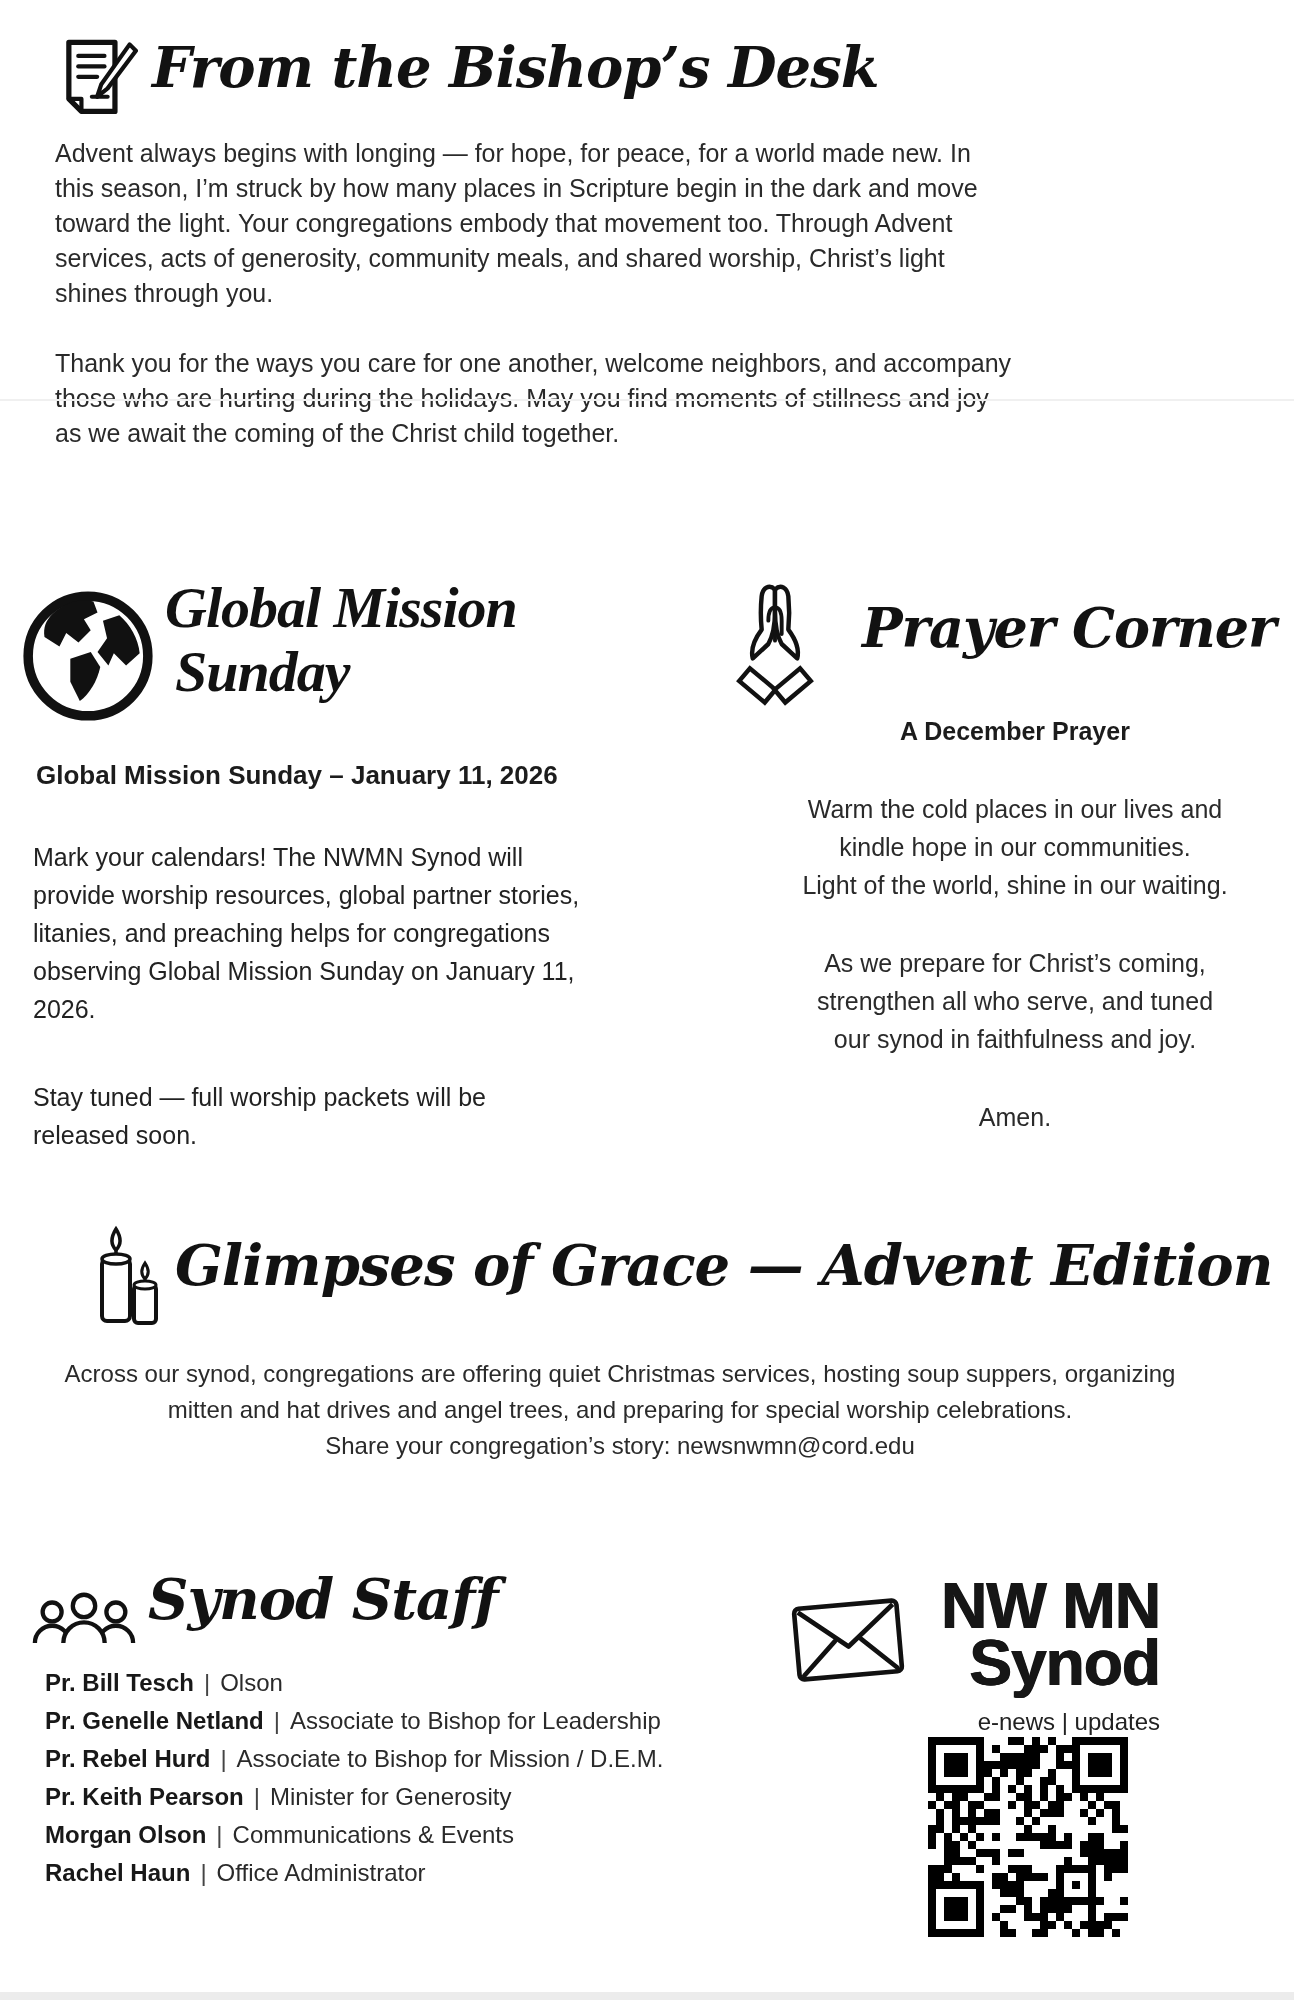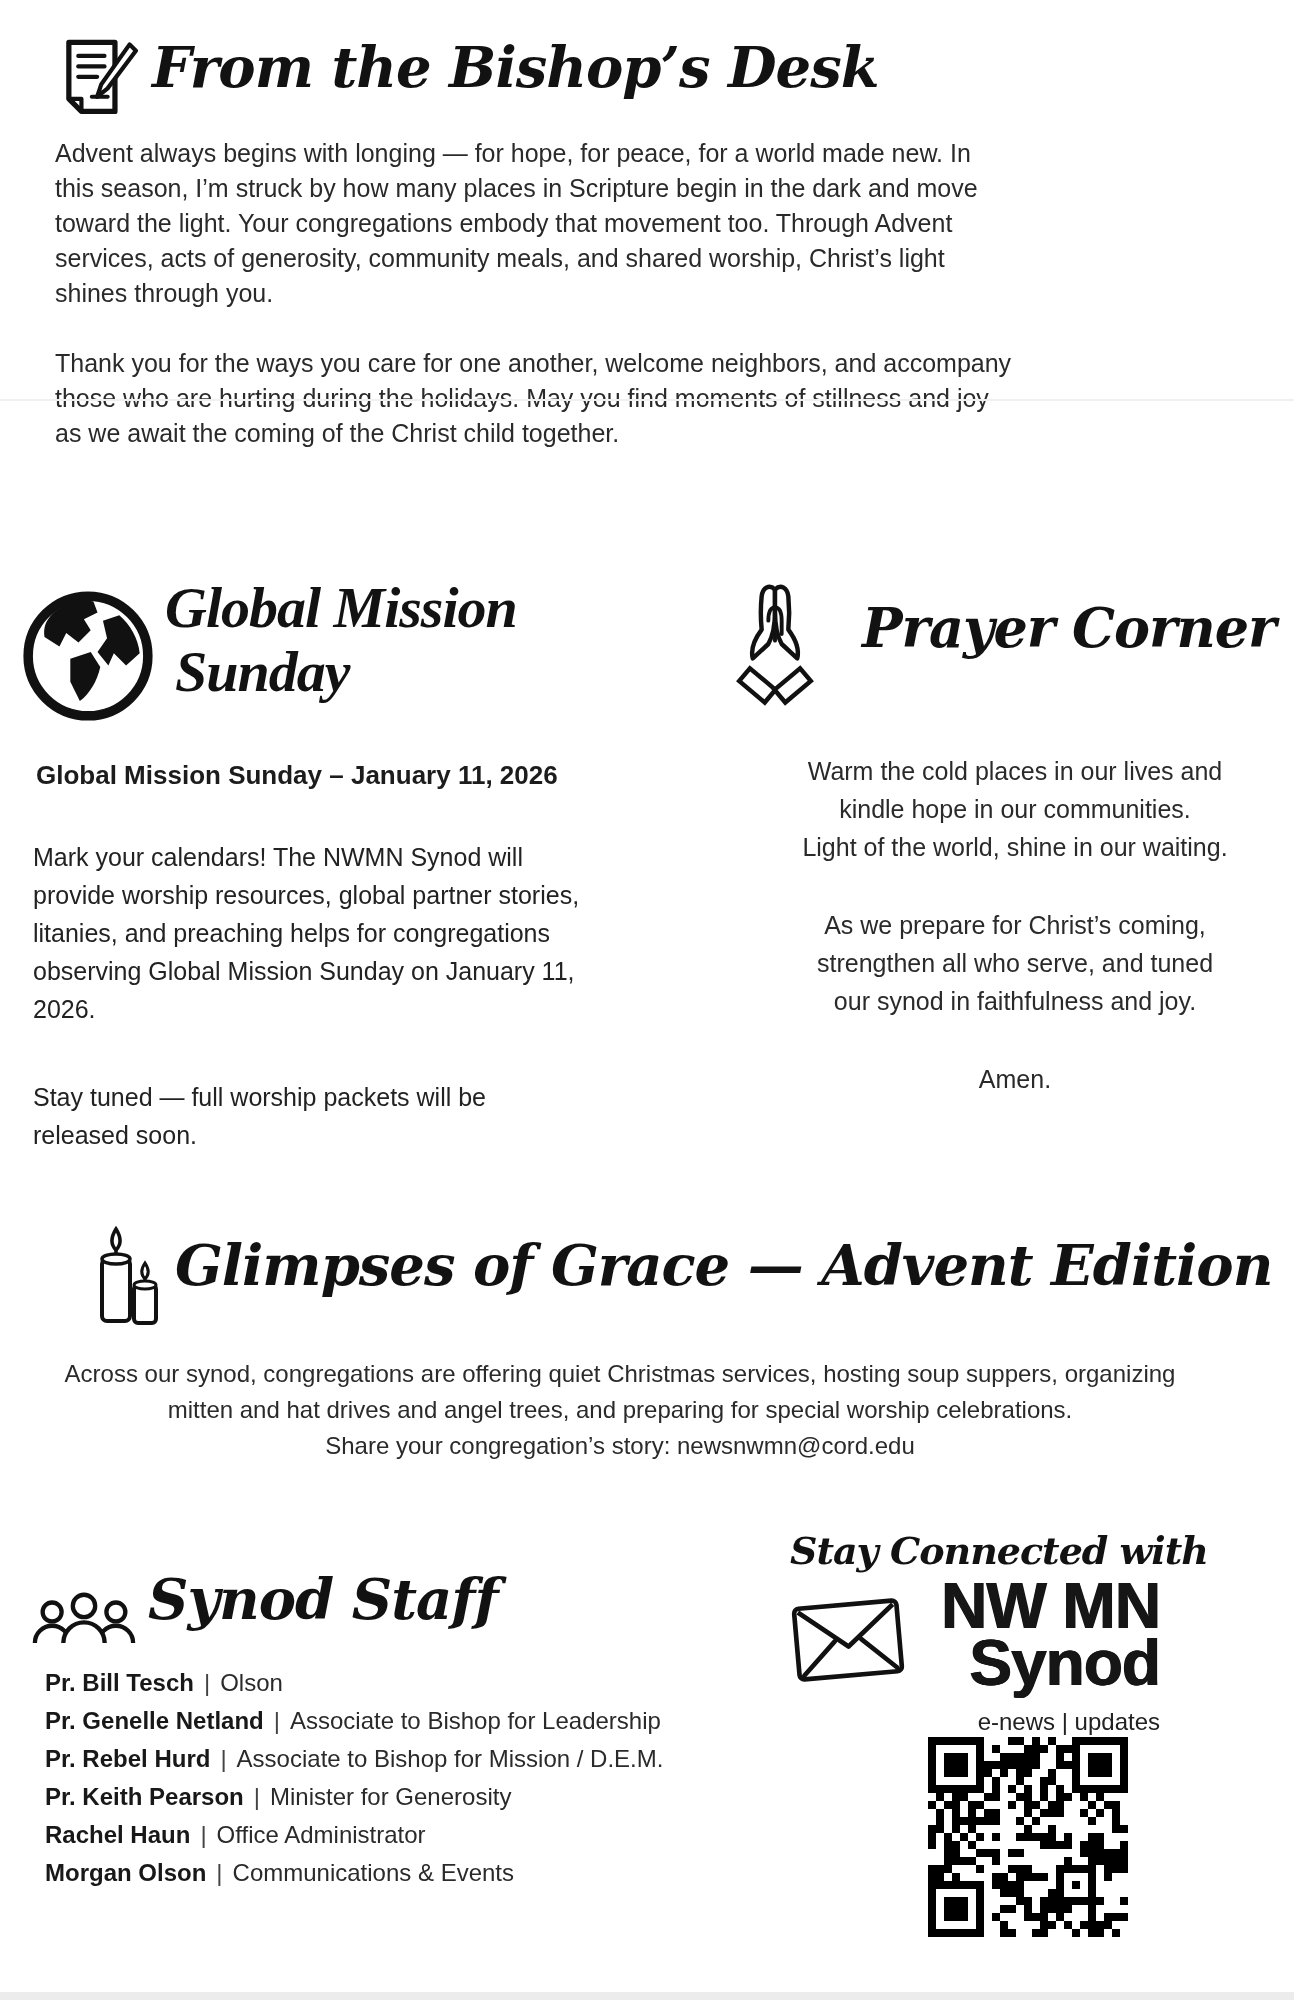--- a/index.html
+++ b/index.html
@@ -112,20 +112,21 @@
       <g transform="rotate(40 28 92)">
           <rect x="14" y="84" width="30" height="15" fill="#fff" stroke="#111" stroke-width="4"></rect>
         </g>
       <g transform="rotate(-40 62 92)">
           <rect x="46" y="84" width="30" height="15" fill="#fff" stroke="#111" stroke-width="4"></rect>
         </g>
     </svg>
   </span>
   <h2 class="abs script prayer-title">Prayer Corner</h2>
   <div class="abs prayer-body">
+    <div class="prayer-heading">A December Prayer</div>
     <div class="stanza">
       <div>Warm the cold places in our lives and</div>
       <div>kindle hope in our communities.</div>
     </div>
     <div class="stanza first">
       <div>Light of the world, shine in our waiting.</div>
     </div>
     <div class="stanza">
       <div>As we prepare for Christ’s coming,</div>
       <div>strengthen all who serve, and tuned</div>
@@ -172,28 +173,27 @@
     <div class="staff-row">
       <span class="staff-name">Pr. Genelle Netland</span><span class="staff-sep">|</span><span class="staff-role">Associate to Bishop for Leadership</span>
     </div>
     <div class="staff-row">
       <span class="staff-name">Pr. Rebel Hurd</span><span class="staff-sep">|</span><span class="staff-role">Associate to Bishop for Mission / D.E.M.</span>
     </div>
     <div class="staff-row">
       <span class="staff-name">Pr. Keith Pearson</span><span class="staff-sep">|</span><span class="staff-role">Minister for Generosity</span>
     </div>
     <div class="staff-row">
+      <span class="staff-name">Morgan Olson</span><span class="staff-sep">|</span><span class="staff-role">Communications &amp; Events</span>
+    </div>
+    <div class="staff-row">
       <span class="staff-name">Rachel Haun</span><span class="staff-sep">|</span><span class="staff-role">Office Administrator</span>
     </div>
-    <div class="staff-row">
-      <span class="staff-name">Morgan Olson</span><span class="staff-sep">|</span><span class="staff-role">Communications &amp; Events</span>
-    </div>
   </div>
 
-  <div class="abs script connect-script">Stay Connected with</div>
   <span class="abs envelope-icon">
     <svg viewBox="0 0 120 90" width="112" height="88">
       <rect x="5" y="7" width="110" height="76" rx="5" fill="#fff" stroke="#111" stroke-width="5"></rect>
       <path d="M9 11 L60 52 L111 11" fill="none" stroke="#111" stroke-width="5" stroke-linejoin="round"></path>
       <path d="M10 79 L46 45 M110 79 L74 45" fill="none" stroke="#111" stroke-width="5" stroke-linecap="round"></path>
     </svg>
   </span>
   <div class="abs brand">
     <div>NW MN</div>
     <div>Synod</div>

